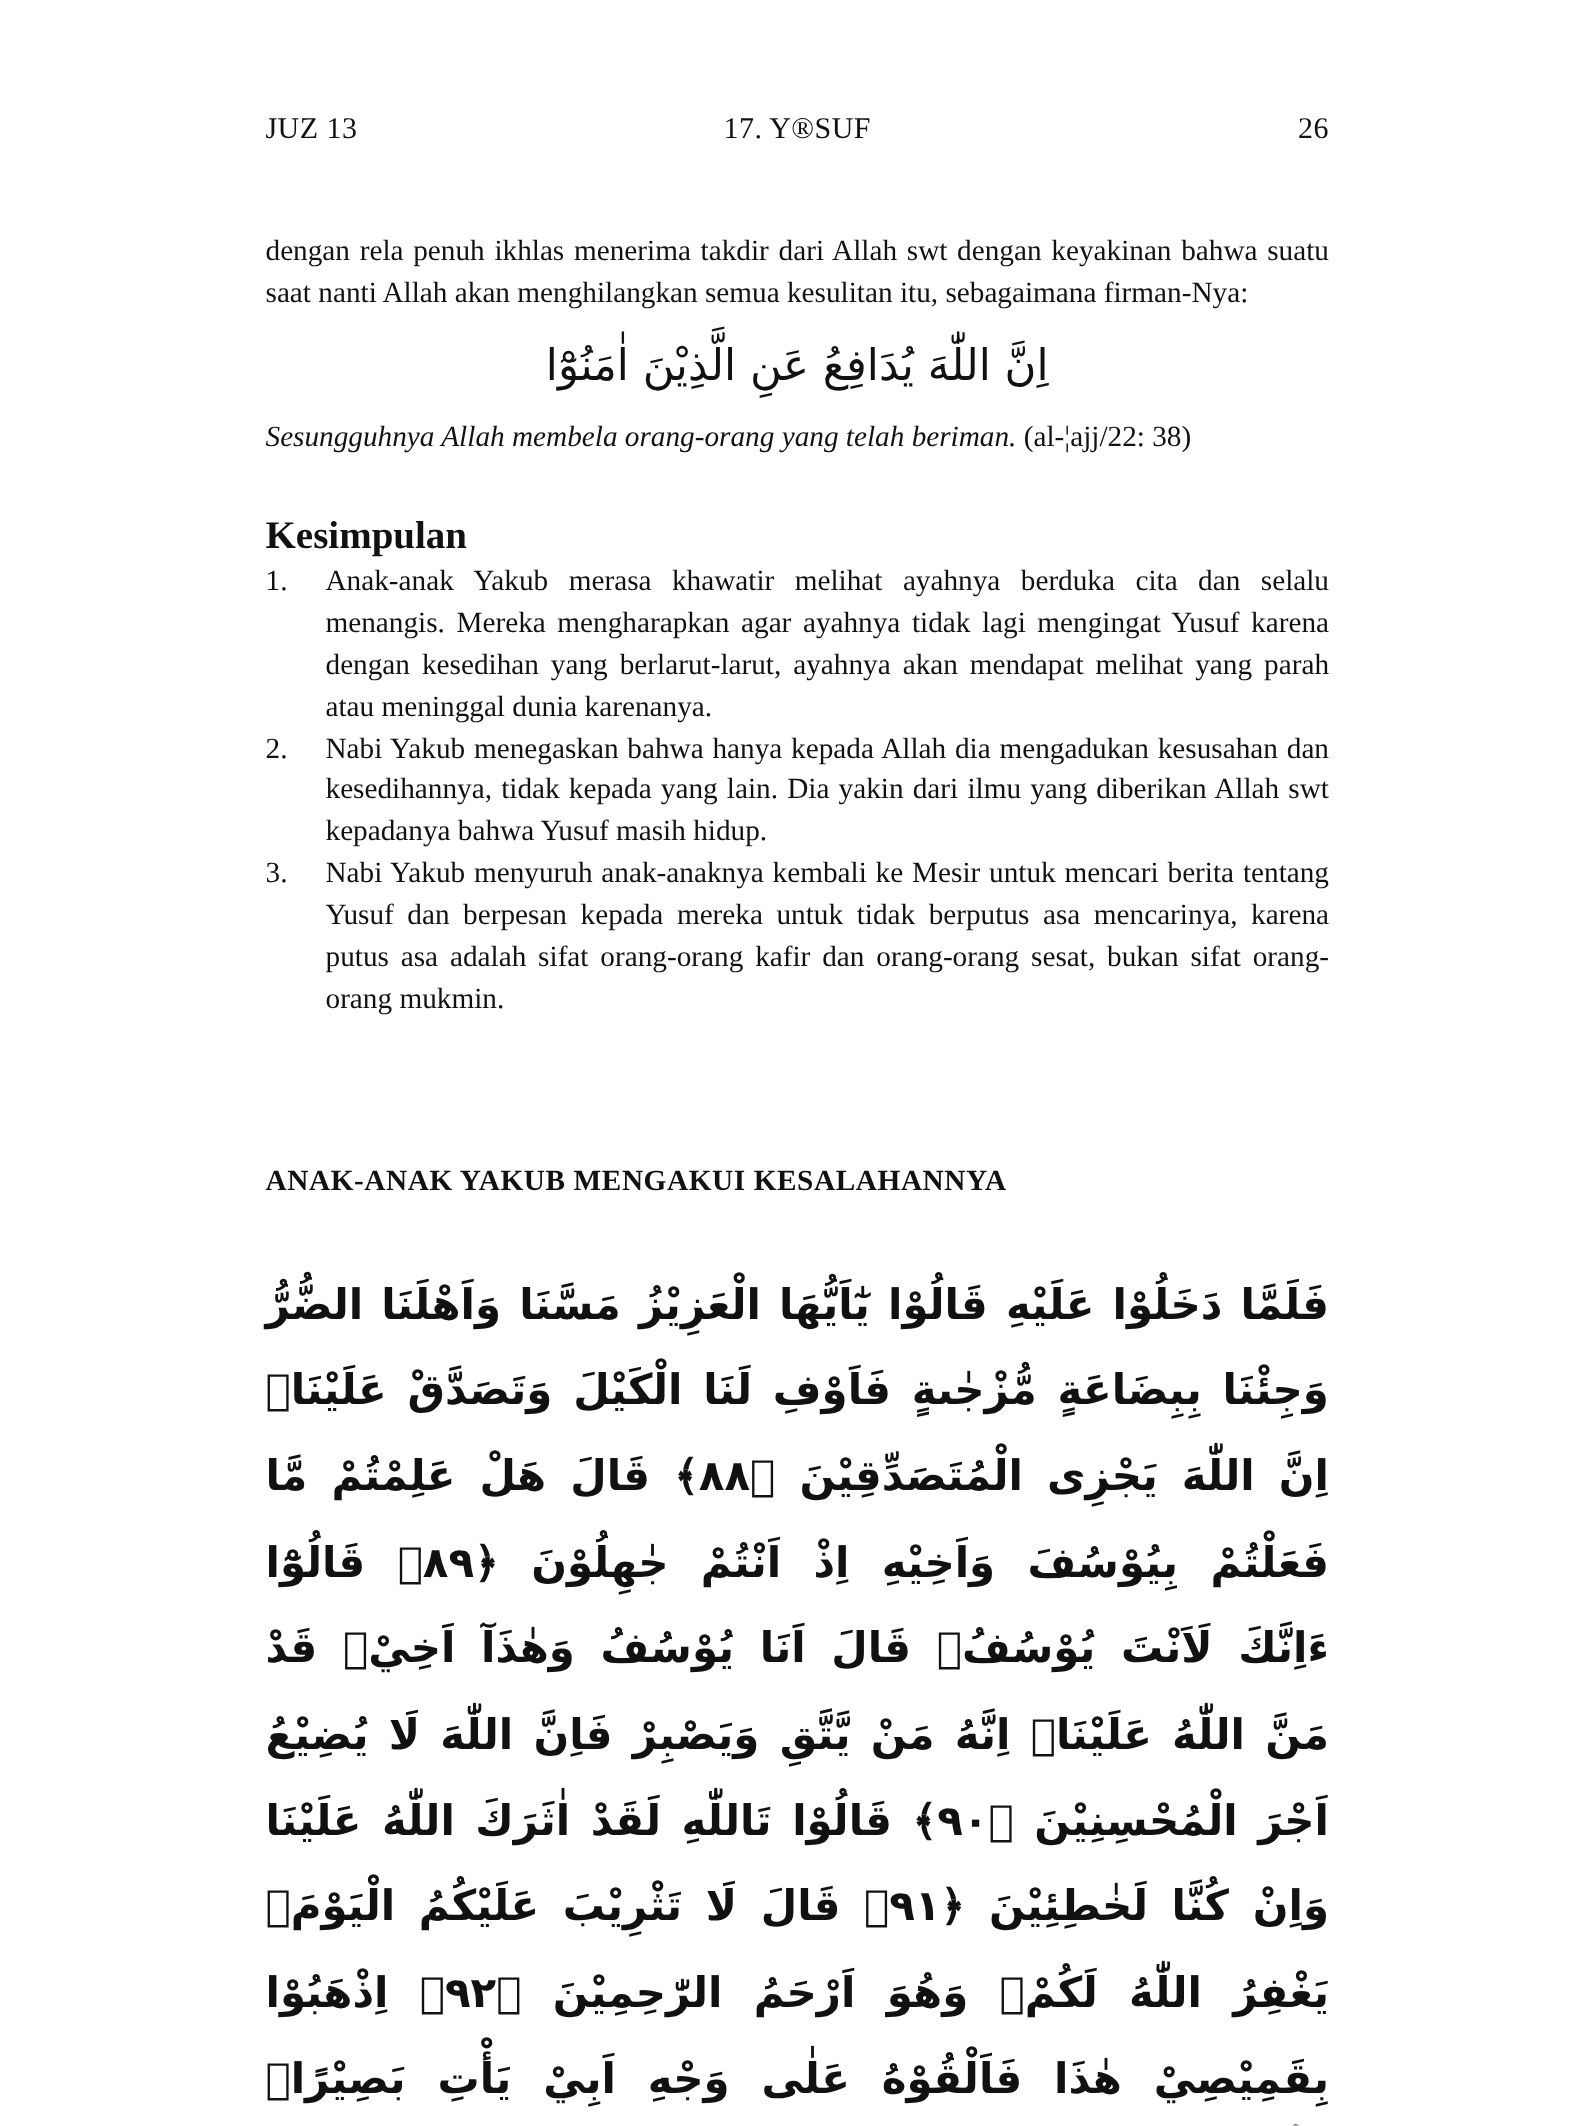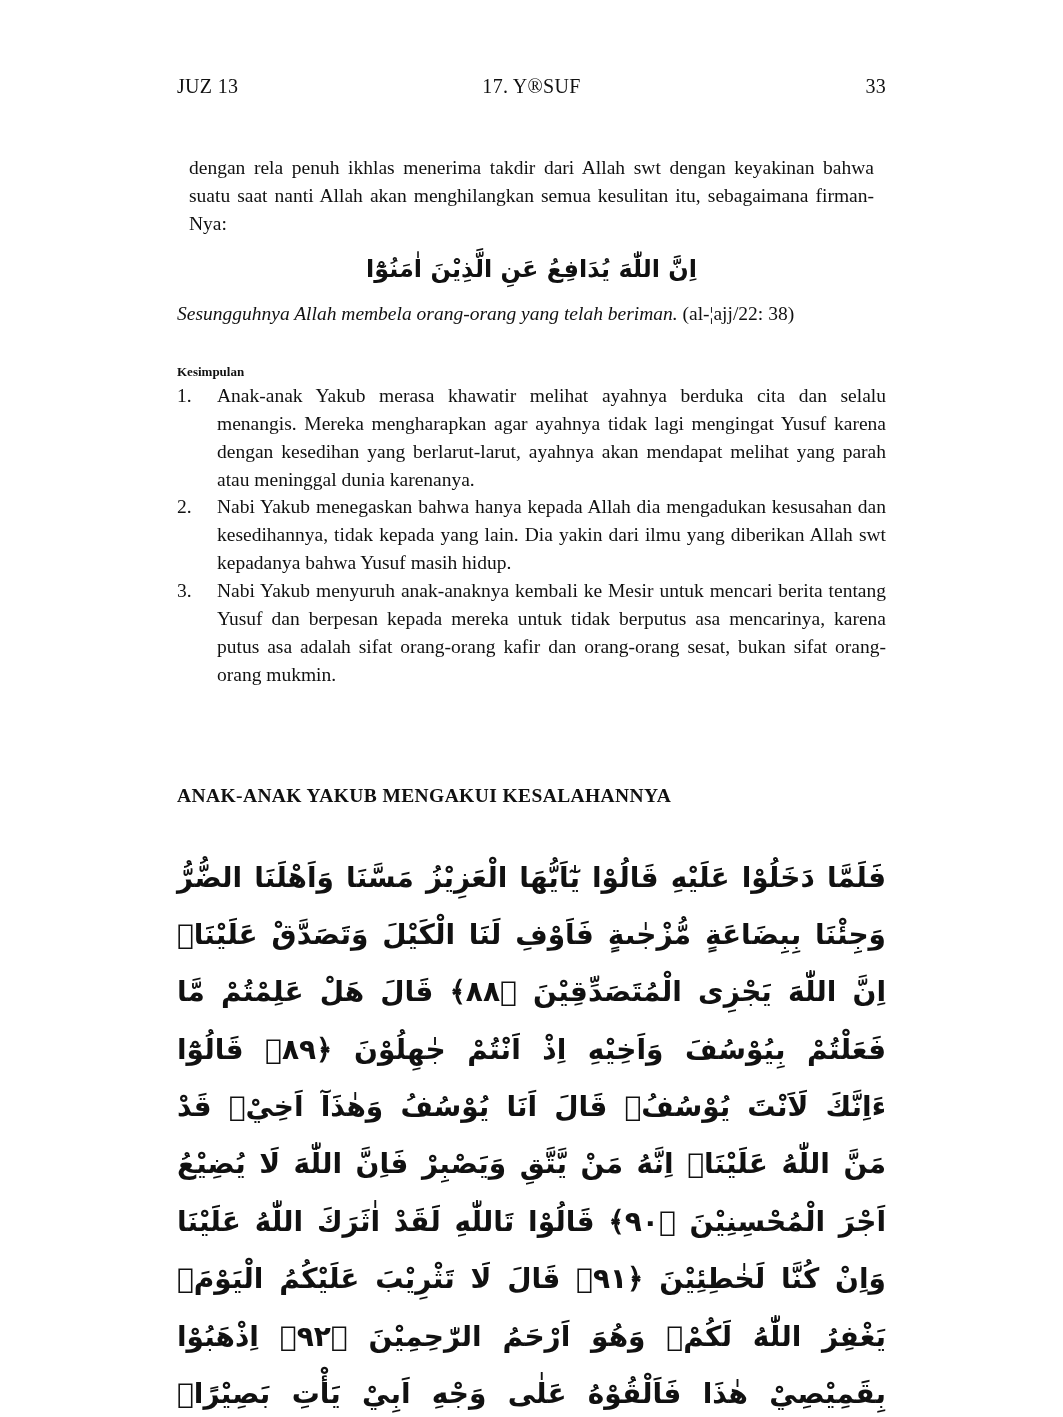--- a/index.html
+++ b/index.html
@@ -32,44 +32,44 @@
     left: 0;
     right: 0;
     text-align: center;
   }
   .running-header { position: relative; }
 
   .body-par {
     font-size: 19.5px;
     line-height: 1.43;
     text-align: justify;
-    margin: 12px;
+    margin: 0;
     font-family: Liberation Serif, serif;
   }
 
   .arabic-inline-quote {
     direction: rtl;
     text-align: center;
     font-family: "DejaVu Sans", sans-serif;
-    font-weight: bold;
-    font-size: 24px;
+    font-weight: normal;
+    font-size: 29px;
     line-height: 1.6;
     margin: 10px 0 12px 0;
   }
 
   .translation-par {
     font-size: 19.5px;
     line-height: 1.43;
     text-align: justify;
     margin: 0 0 0 0;
   }
   .translation-par .italic { font-style: italic; margin-top: 36px; }
 
   .kesimpulan-title {
-    font-size: 13px;
+    font-size: 26px;
     font-weight: bold;
     margin: 36px 0 2px 0;
   }
 
   .numbered-list { margin: 0; }
   .numbered-item {
     display: flex;
     font-size: 19.5px;
     line-height: 1.43;
   }
@@ -101,21 +101,21 @@
   }
 </style>
 </head>
 <body>
 
 <div class="page">
 
   <div class="running-header">
     <span>JUZ 13</span>
     <span class="center">17. Y®SUF</span>
-    <span>33</span>
+    <span>26</span>
   </div>
 
   <p class="body-par">dengan rela penuh ikhlas menerima takdir dari Allah swt dengan keyakinan bahwa suatu saat nanti Allah akan menghilangkan semua kesulitan itu, sebagaimana firman-Nya:</p>
 
   <div class="arabic-inline-quote">اِنَّ اللّٰهَ يُدَافِعُ عَنِ الَّذِيْنَ اٰمَنُوْٓا</div>
 
   <p class="translation-par"><span class="italic">Sesungguhnya Allah membela orang-orang yang telah beriman.</span><span> (al-¦ajj/22: 38)</span></p>
 
   <div class="kesimpulan-title">Kesimpulan</div>
 

